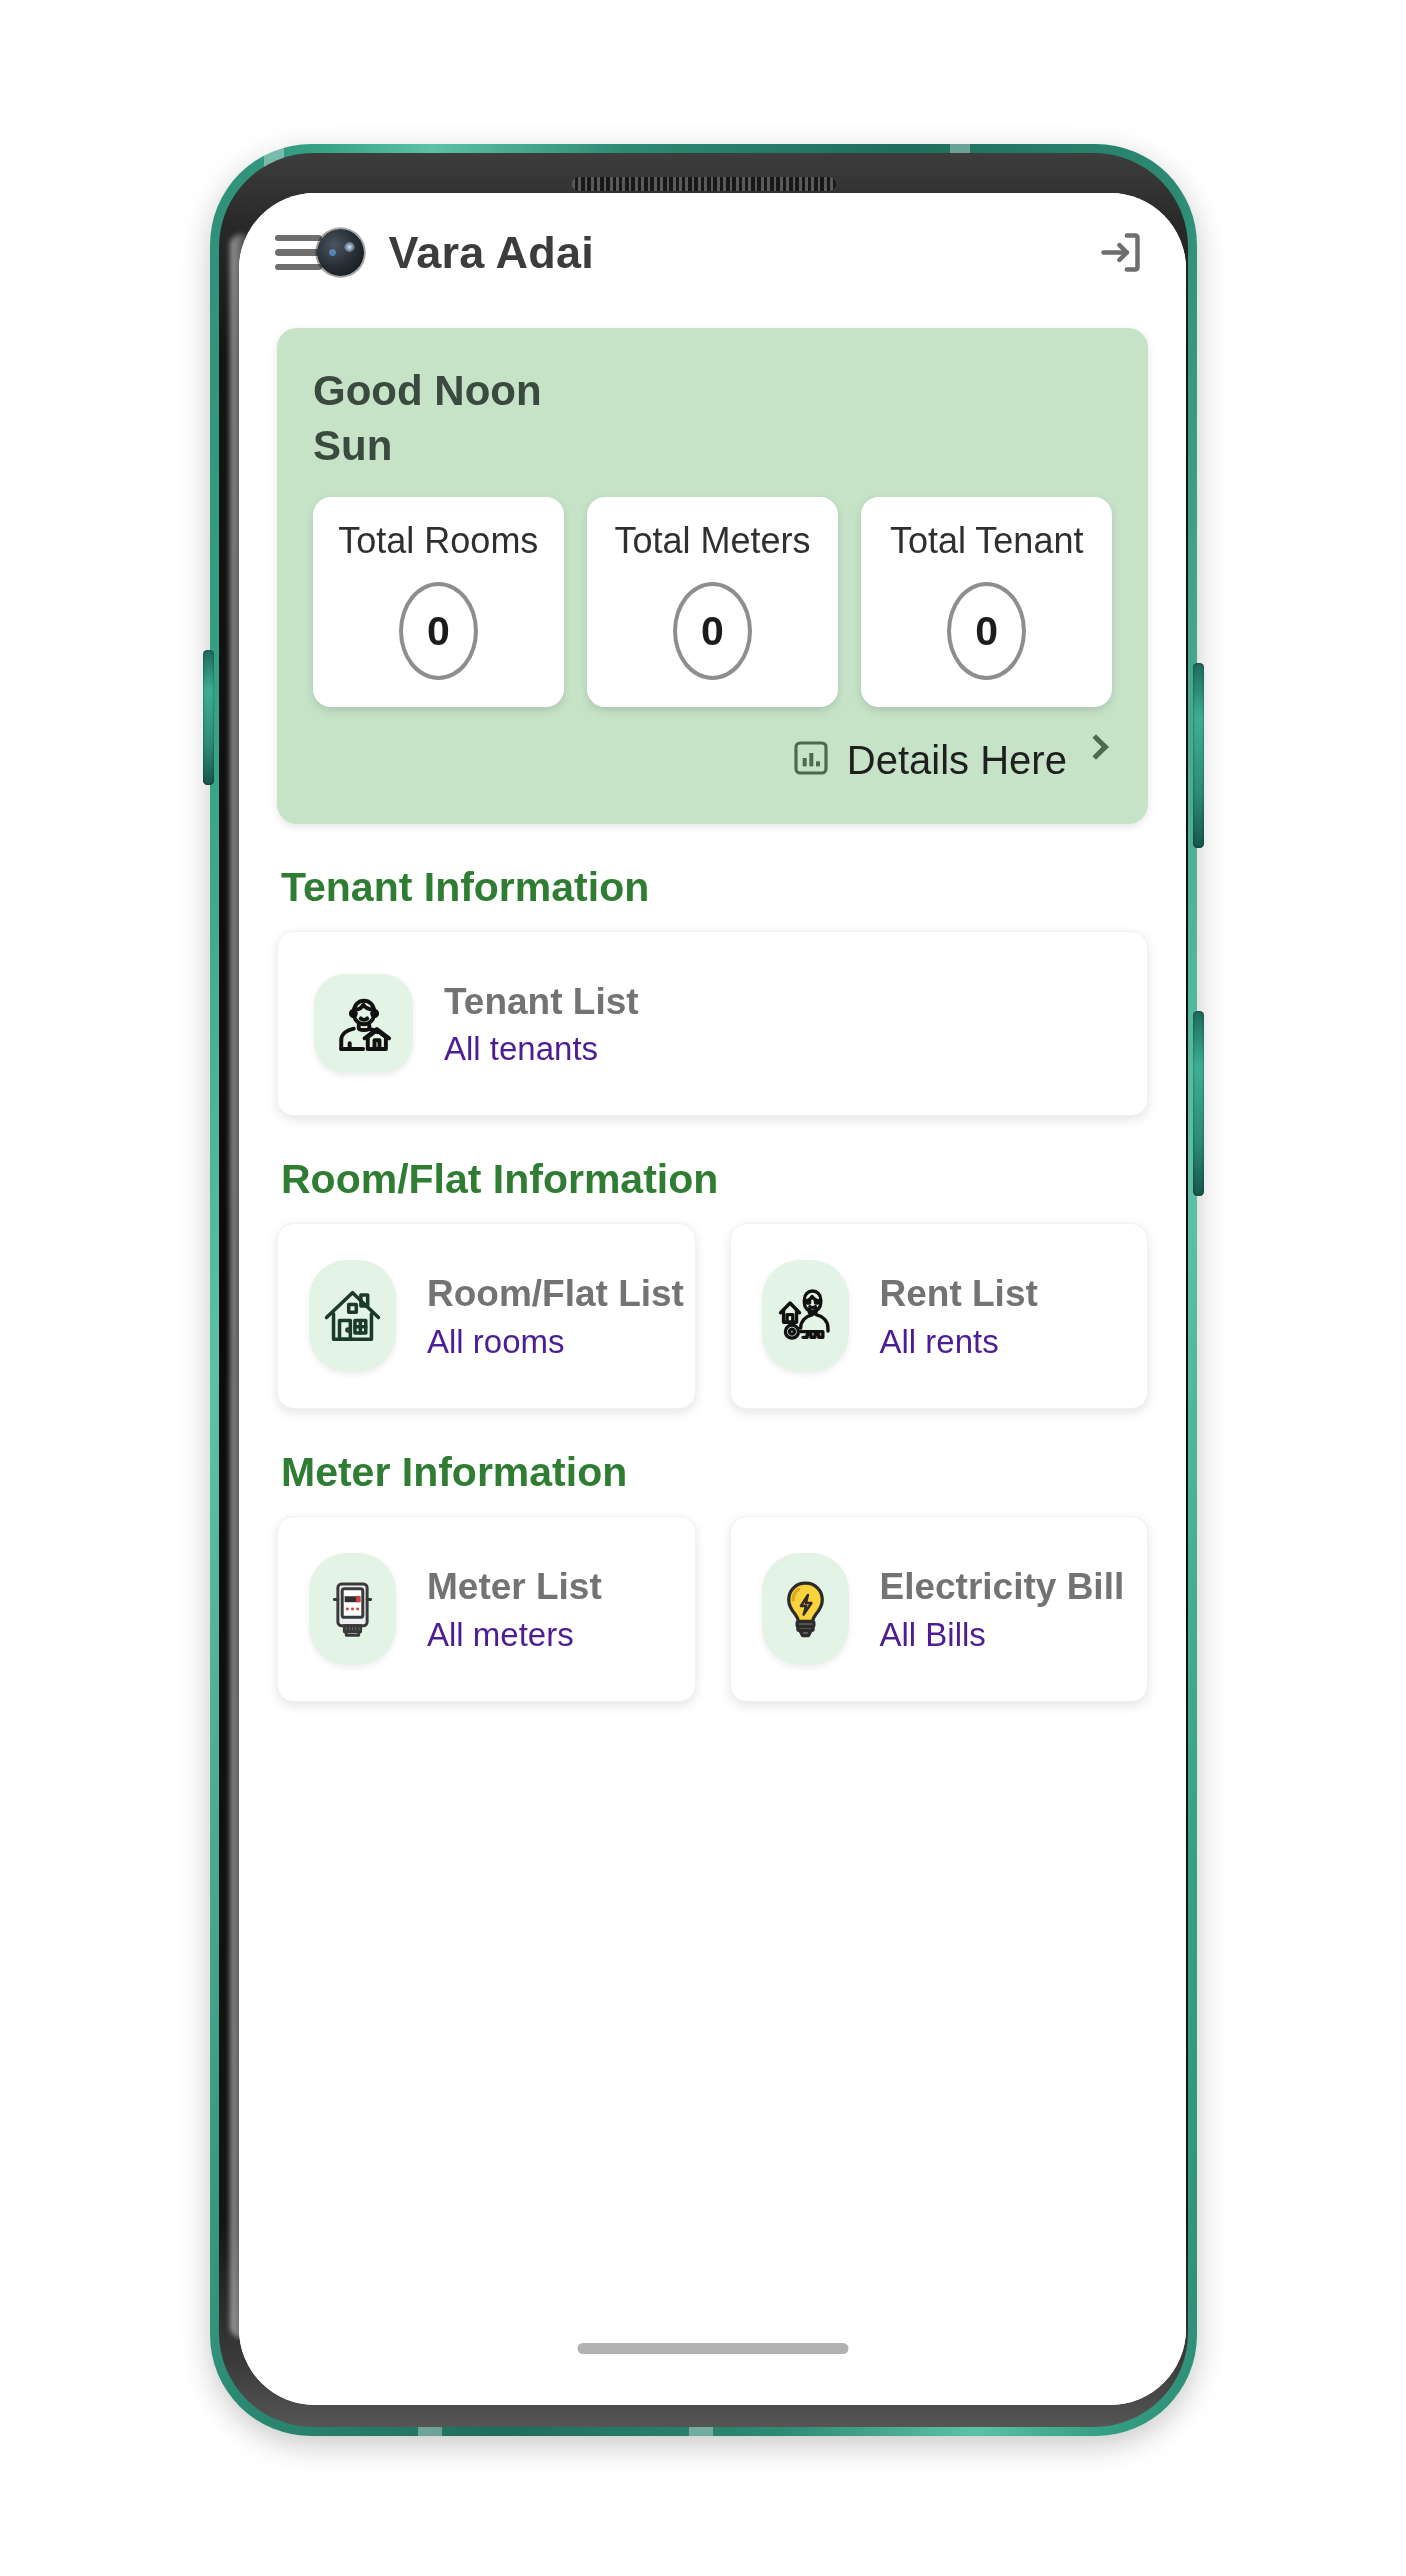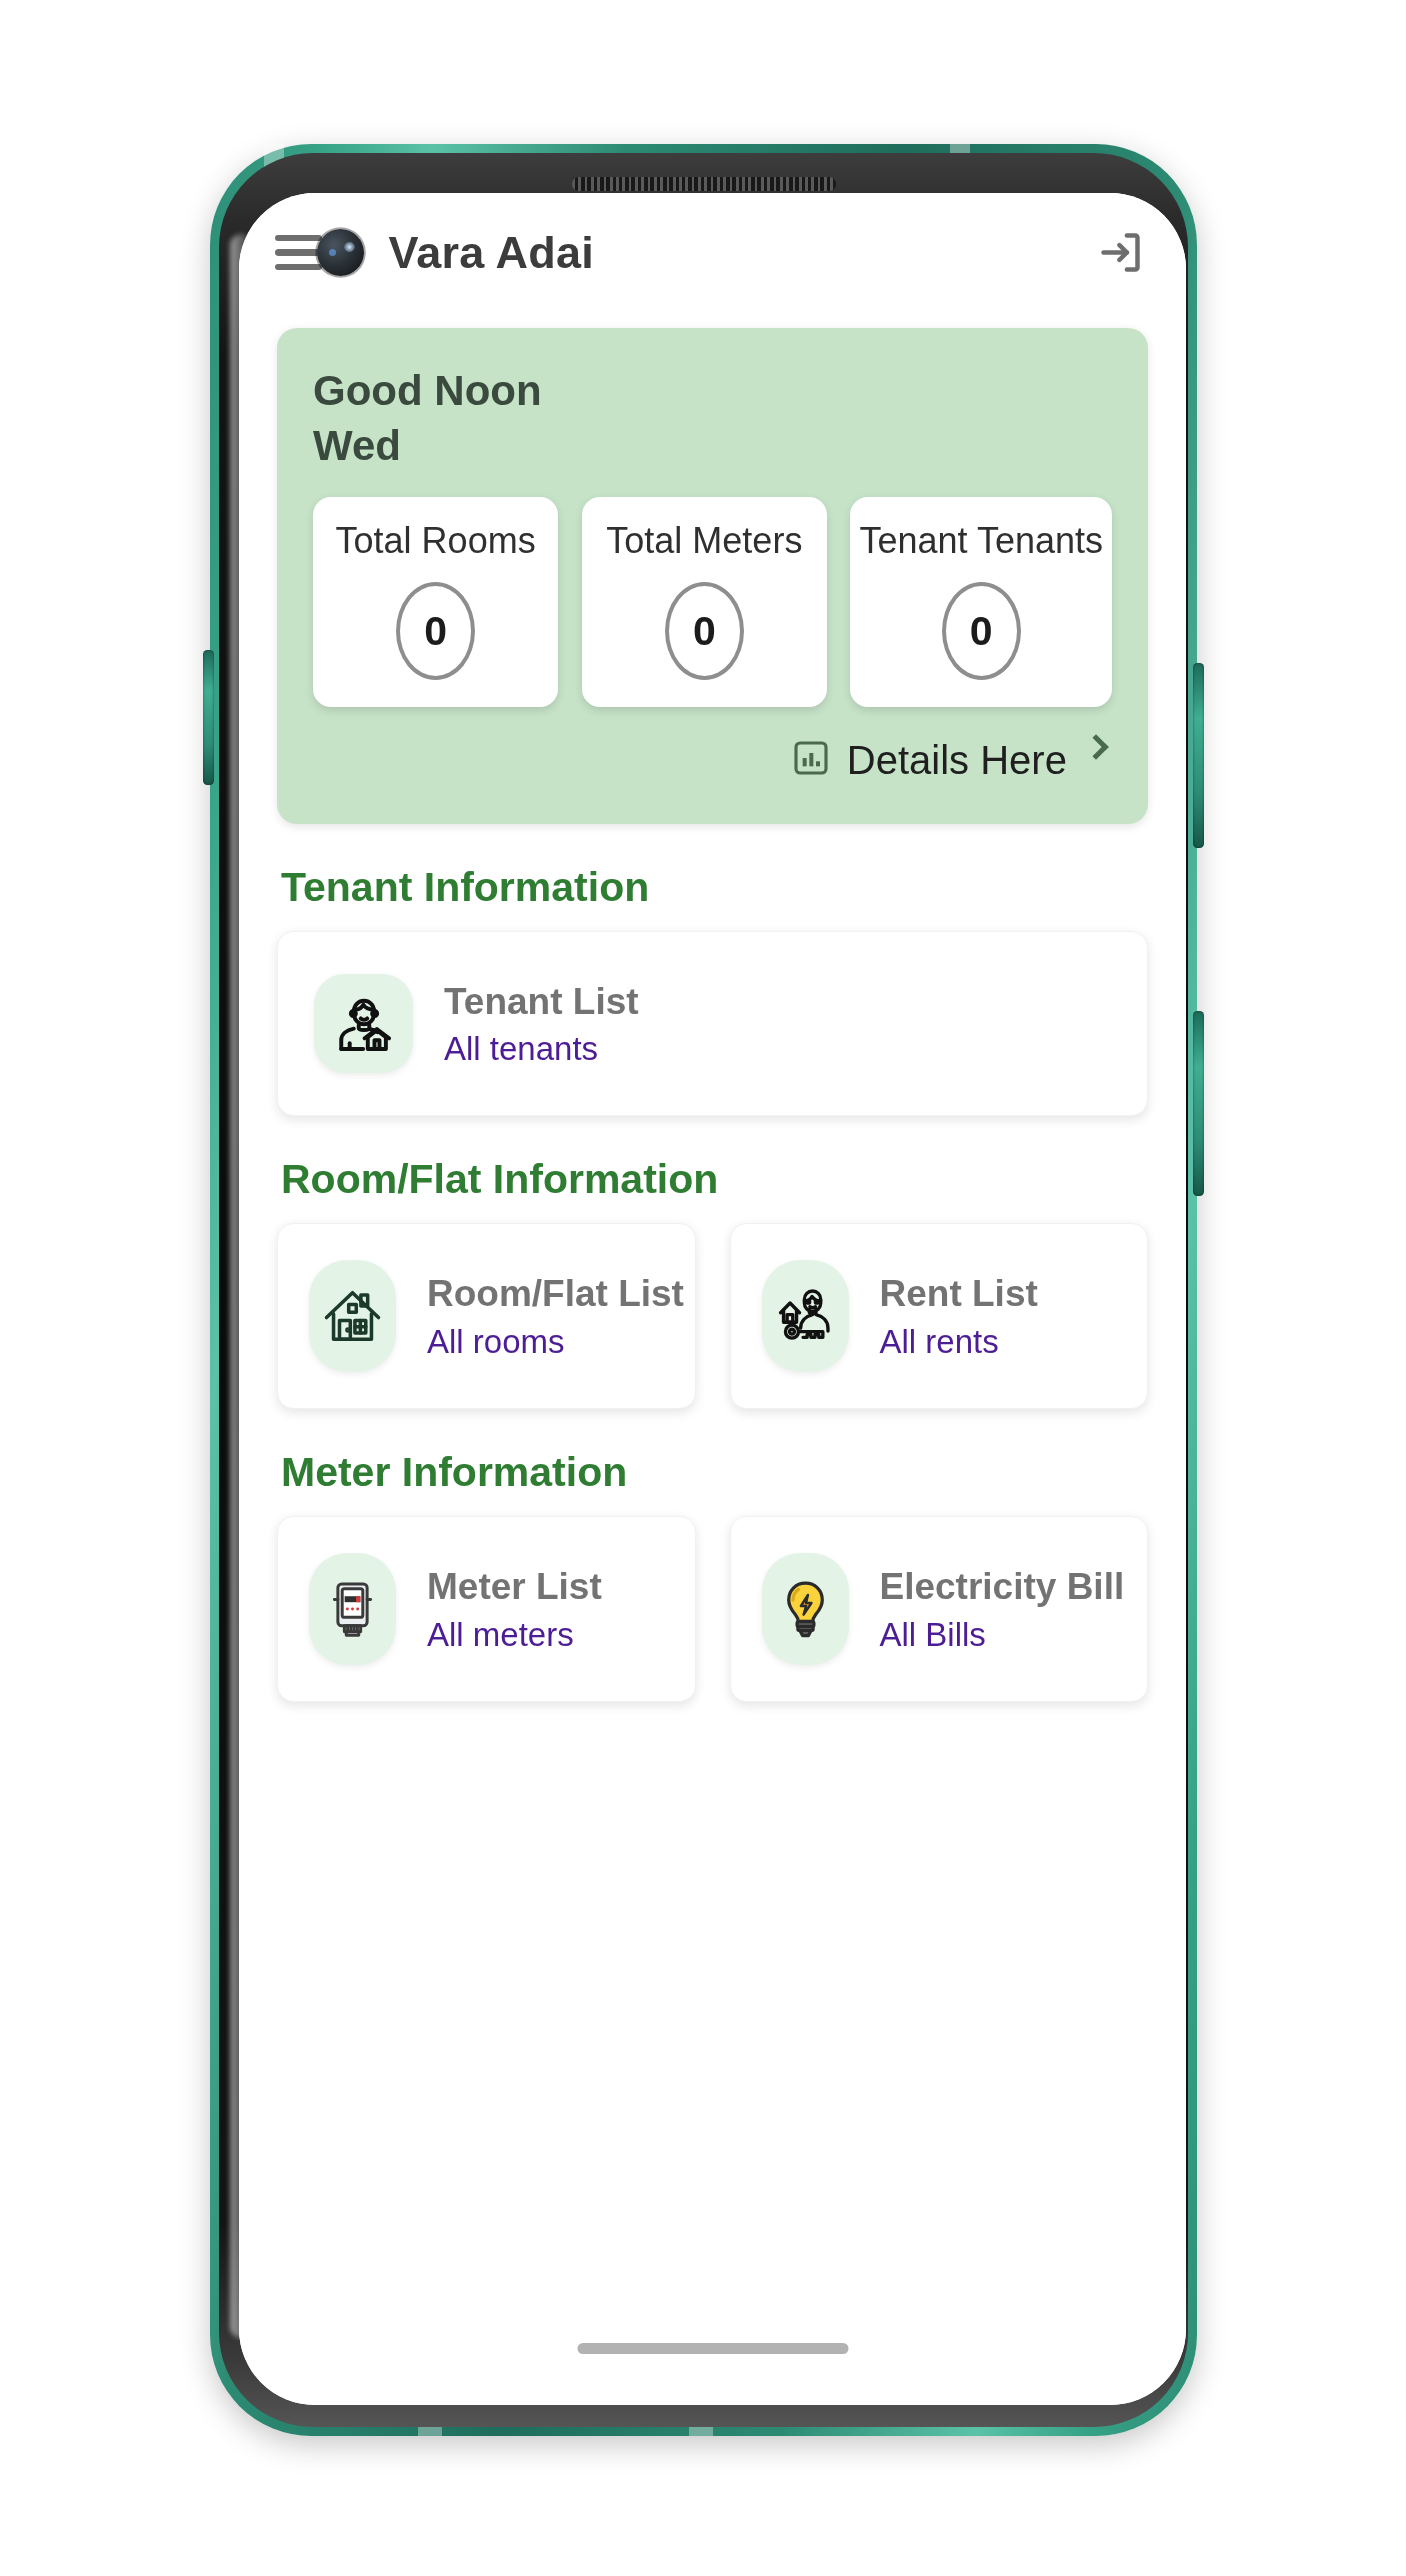--- a/index.html
+++ b/index.html
@@ -325,37 +325,37 @@
               <svg class="logout-icon" viewBox="0 0 24 24" fill="none" stroke="#6e6e6e" stroke-width="2.1" stroke-linecap="round" stroke-linejoin="round">
                 <path d="M15 4 h4 a1 1 0 0 1 1 1 v14 a1 1 0 0 1 -1 1 h-4"></path>
                 <path d="M4 12 h11"></path>
                 <path d="M11.5 8.5 L15 12 L11.5 15.5"></path>
               </svg>
             </div>
           </div>
 
           <div class="greet-card">
             <div class="greet-line">Good Noon</div>
-            <div class="greet-line">Wed</div>
+            <div class="greet-line">Sun</div>
 
             <div class="stats-row">
               <div class="stat-card">
                 <div class="stat-label">Total Rooms</div>
                 <div class="stat-ring">
                   <span class="stat-value">0</span>
                 </div>
               </div>
               <div class="stat-card">
                 <div class="stat-label">Total Meters</div>
                 <div class="stat-ring">
                   <span class="stat-value">0</span>
                 </div>
               </div>
               <div class="stat-card">
-                <div class="stat-label">Tenant Tenants</div>
+                <div class="stat-label">Total Tenant</div>
                 <div class="stat-ring">
                   <span class="stat-value">0</span>
                 </div>
               </div>
             </div>
 
             <div class="details-row">
               <svg width="40" height="40" viewBox="0 0 24 24" fill="none" stroke="#4a6a4e" stroke-width="1.9">
                 <rect x="3" y="3" width="18" height="18" rx="2.5"></rect>
                 <rect x="7" y="12" width="2.4" height="5" fill="#4a6a4e" stroke="none"></rect>

